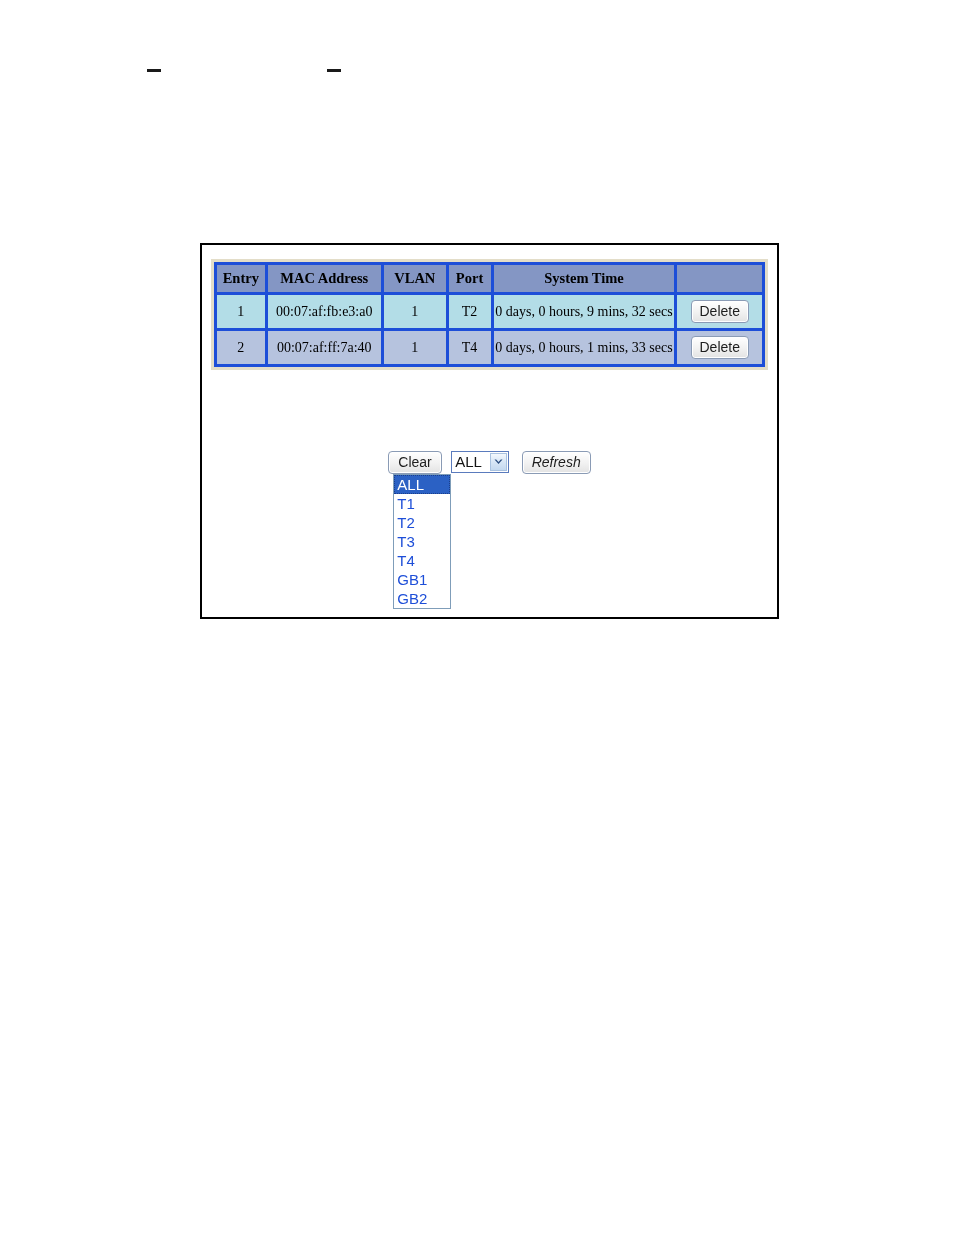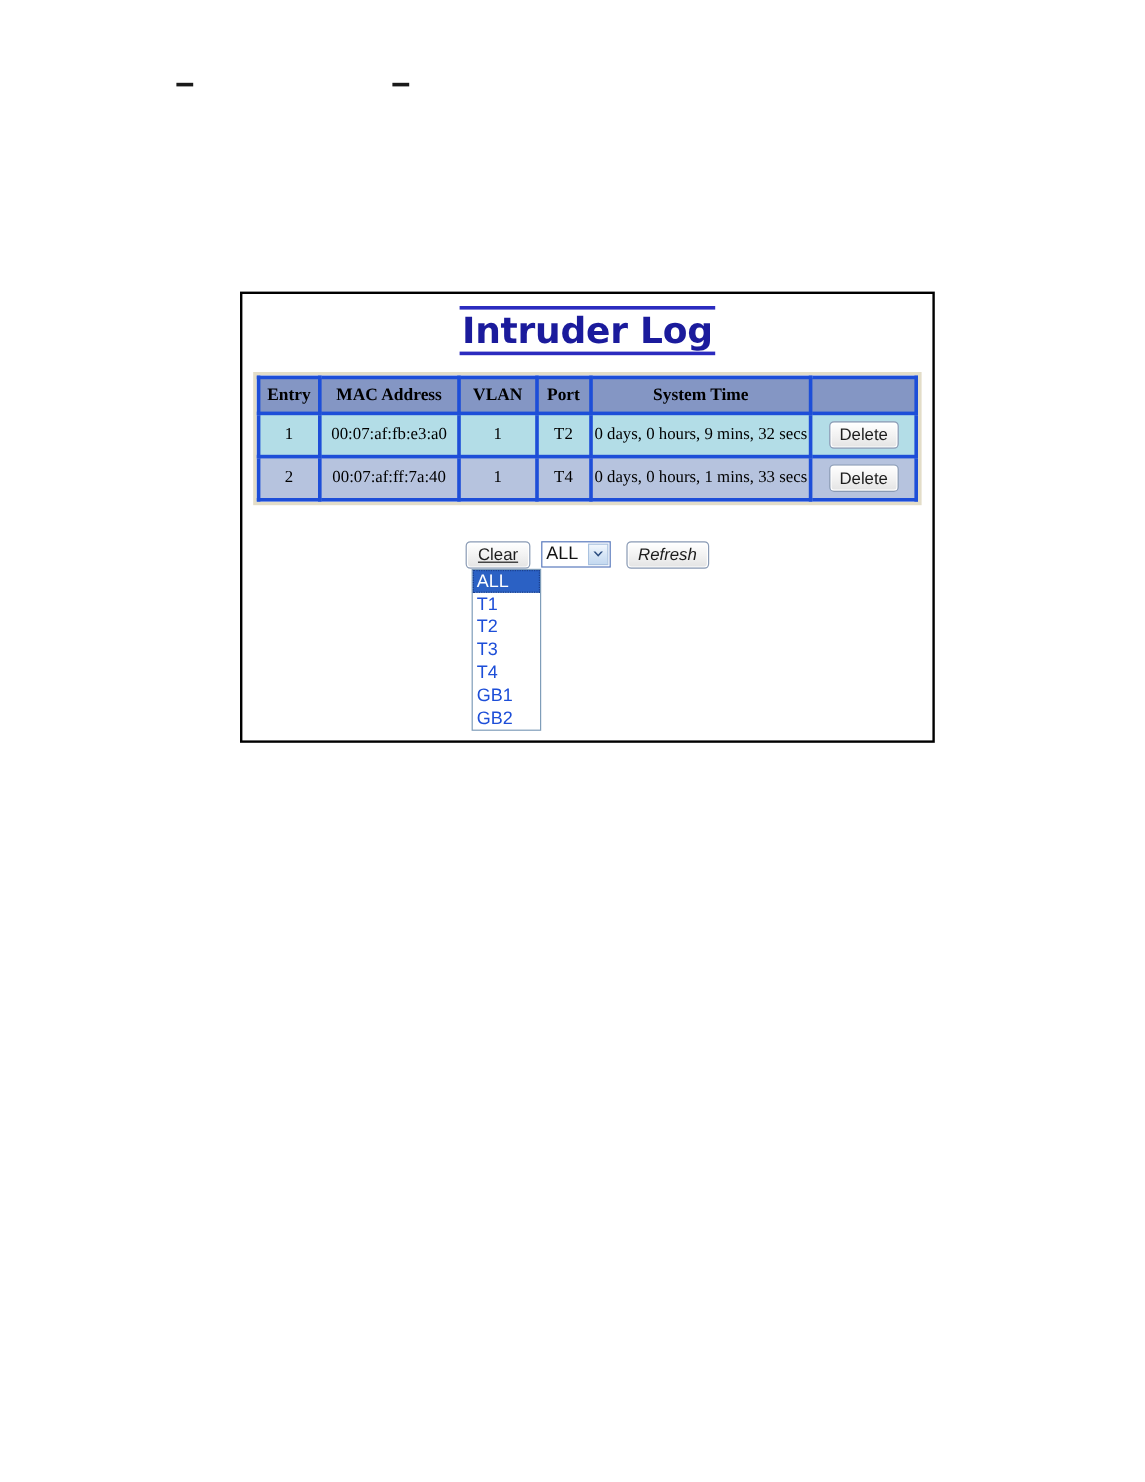--- a/index.html
+++ b/index.html
@@ -118,21 +118,21 @@
     top: 206px;
     width: 100%;
     text-align: center;
     height: 26px;
   }
   #controls-inner {
     display: inline-block;
     position: relative;
     white-space: nowrap;
   }
-  #clear-button { vertical-align: top; text-decoration: underline; }
+  #clear-button { vertical-align: top; }
   #refresh-button { vertical-align: top; margin-left: 8px; font-style: italic; }
 
   
   #port-select {
     display: inline-block;
     vertical-align: top;
     position: relative;
     width: 58px;
     height: 22px;
     margin-left: 5px;
@@ -193,23 +193,20 @@
   }
 </style>
 </head>
 <body>
 
 <div class="dash" id="dash-left"></div>
 <div class="dash" id="dash-right"></div>
 
 <div id="app-frame">
 
-  <div id="page-title-wrap">
-    <span id="page-title">Intruder Log</span>
-  </div>
 
   <div id="log-table-wrap">
     <table id="log-table">
       <thead>
         <tr>
           <th class="col-entry">Entry</th>
           <th class="col-mac">MAC Address</th>
           <th class="col-vlan">VLAN</th>
           <th class="col-port">Port</th>
           <th class="col-time">System Time</th>

